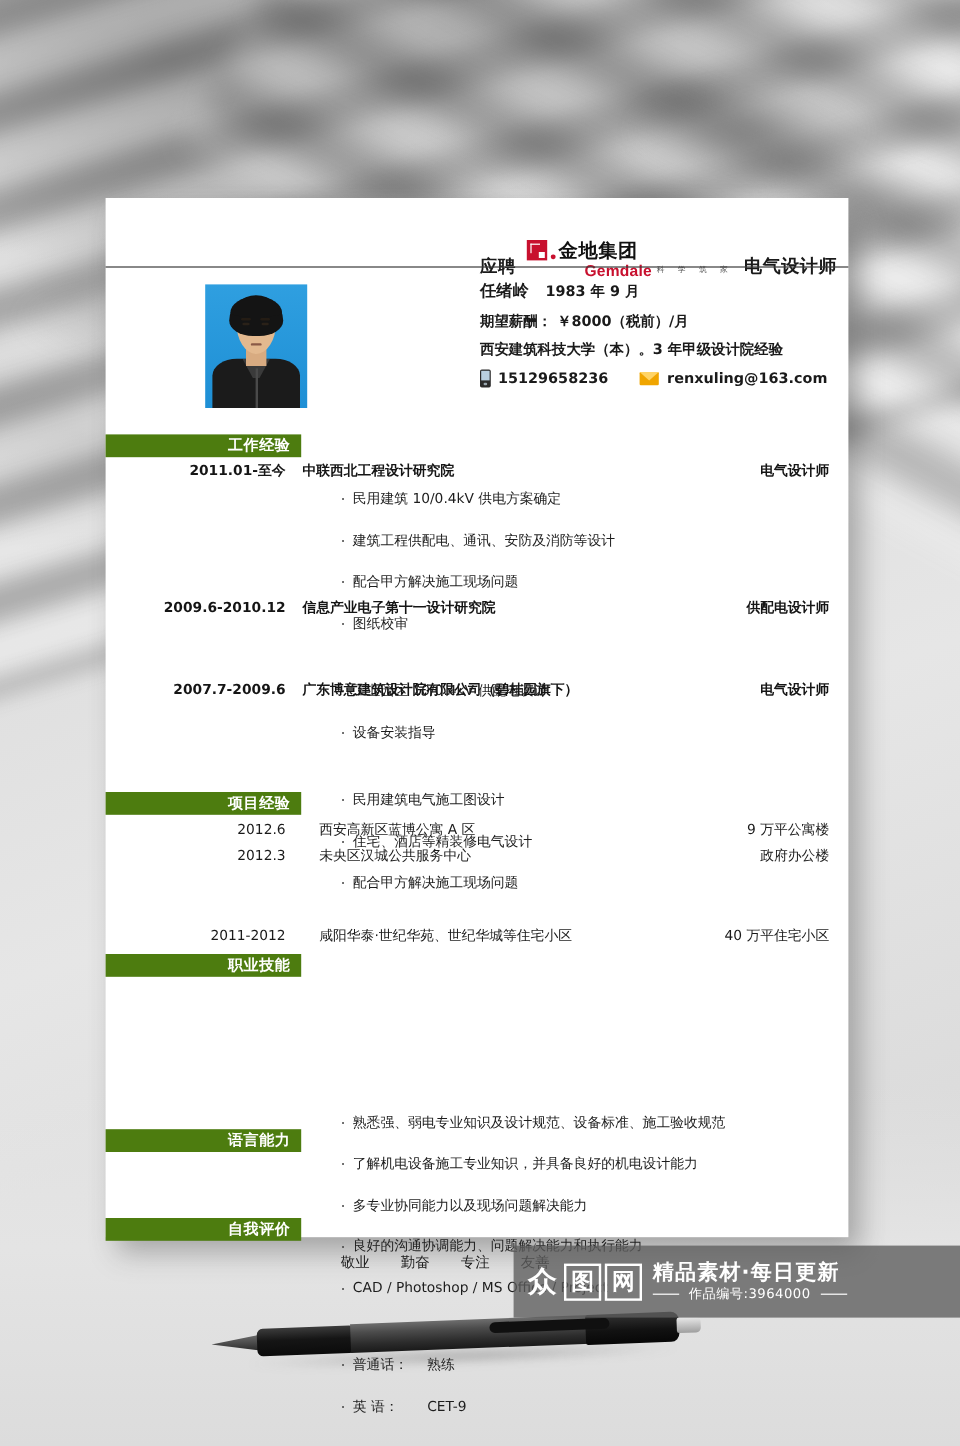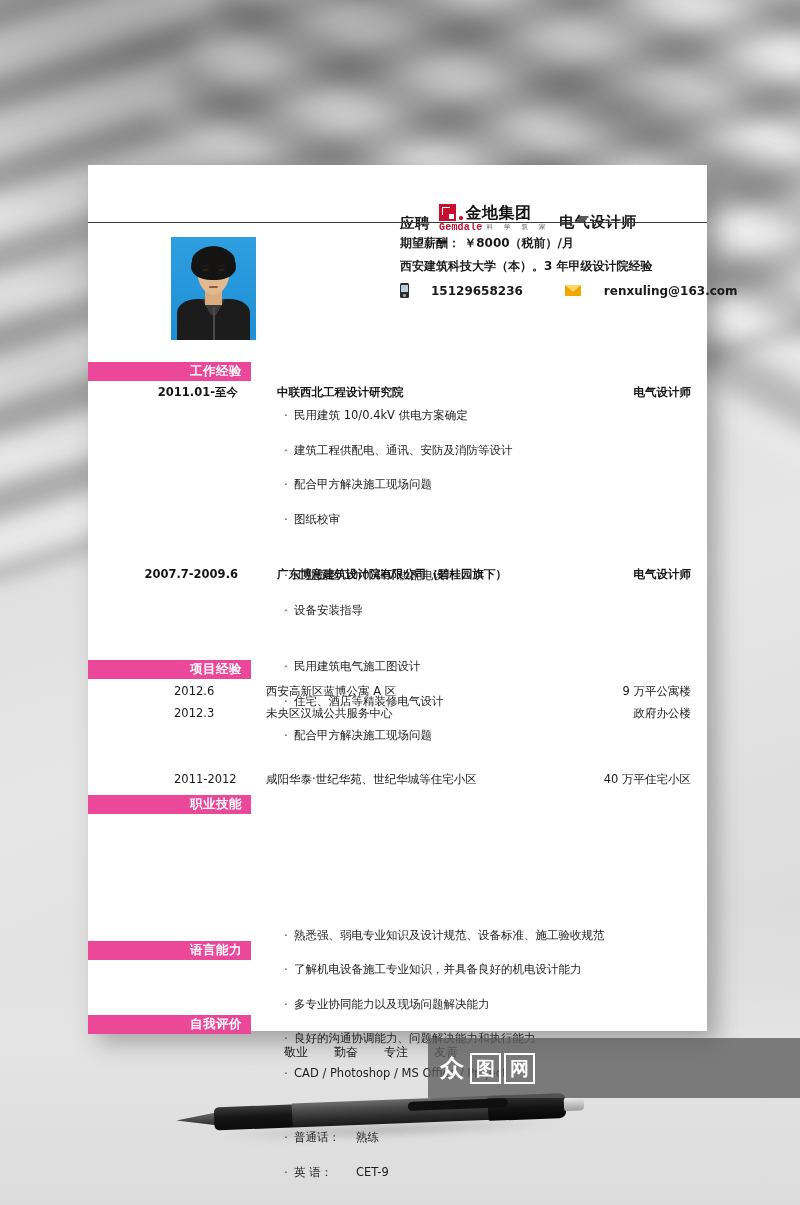--- a/index.html
+++ b/index.html
@@ -115,22 +115,23 @@
   .logo-dot {
     width: 3.5px; height: 3.5px; background: #c8102e; border-radius: 50%;
     align-self: flex-end; margin-bottom: 1.5px;
   }
   .logo-cn {
     font-size: 16px; font-weight: 700; color: #111; letter-spacing: .5px;
     font-family: "DejaVu Sans", sans-serif; line-height: 1;
   }
   .logo-sub { display: flex; align-items: center; gap: 4px; }
   .logo-latin {
-    font-size: 10px; font-weight: 700; color: #c8102e; letter-spacing: .2px;
-    font-family: Liberation Mono, monospace;
+    font-size: 13px; font-weight: 700; color: #c8102e; letter-spacing: .2px;
+    font-family: Liberation Sans, sans-serif;
+    margin-left: 48px;
   }
   .logo-slogan {
     font-size: 6.5px; color: #555; letter-spacing: 4.5px;
     font-family: "DejaVu Sans", sans-serif;
   }
 
   .hdr-rule {
     position: absolute; left: 0; top: 57px; width: 619px;
     height: 0; border-top: 1.6px solid #3a3a3a;
   }
@@ -186,21 +187,21 @@
     position: absolute; left: 312px; top: 72px;
     display: flex; flex-direction: column; gap: 11px;
   }
   .p-line {
     font-size: 12px; font-weight: 700; color: #1a1a1a;
     font-family: "DejaVu Sans", sans-serif;
     white-space: nowrap; line-height: 1;
   }
   .p-name { font-weight: 700; }
   .p-name .nm { font-size: 13.5px; margin-right: 14px; }
-  .contact { display: flex; align-items: center; gap: 16px; white-space: nowrap; justify-content: center; }
+  .contact { display: flex; align-items: center; gap: 0; white-space: nowrap; justify-content: center; }
   .ic-phone {
     display: inline-block; width: 9px; height: 15px;
     background: #2b2b2b; border-radius: 1.5px; position: relative; margin-right: 6px;
     vertical-align: middle;
   }
   .ic-phone::before {
     content: ""; position: absolute; left: 1.2px; top: 1.6px; width: 6.6px; height: 7.5px;
     background: #b9cfe0;
   }
   .ic-phone::after {
@@ -215,58 +216,58 @@
   .ic-mail::after {
     content: ""; position: absolute; left: 0; top: 0; width: 0; height: 0;
     border-left: 8px solid transparent; border-right: 8px solid transparent;
     border-top: 7px solid #ffd466;
   }
   .ct-txt { font-size: 12px; font-weight: 700; color: #1a1a1a; font-family: "DejaVu Sans", sans-serif; }
 
   
   .bar {
     position: absolute; left: 0; width: 163px; height: 19px;
-    background: #ec4899;
+    background: #4d7c0f;
     display: flex; align-items: center; justify-content: flex-end;
     padding-right: 9px; box-sizing: border-box;
   }
   .bar span {
     color: #ffffff; font-size: 12.5px; font-weight: 700;
     font-family: "DejaVu Sans", sans-serif; letter-spacing: .5px;
     line-height: 1;
   }
 
   
   .blk { position: absolute; left: 0; width: 619px; }
   .job-head {
     display: flex; align-items: center;
     font-size: 11.5px; font-weight: 700; color: #151515;
     font-family: "DejaVu Sans", sans-serif;
     line-height: 1;
   }
   .jh-date { width: 150px; text-align: right; padding-right: 0; }
-  .jh-org  { margin-left: 39px; flex: 1; }
+  .jh-org  { margin-left: 14px; flex: 1; }
   .jh-role { width: 96px; text-align: right; padding-right: 16px; }
 
   .bullet {
     font-size: 11.5px; color: #1d1d1d; line-height: 1;
     font-family: "DejaVu Sans", sans-serif;
     padding-left: 206px; position: relative;
   }
   .bullet::before {
     content: "·"; position: absolute; left: 196px; color: #444; font-size: 12px;
   }
 
   
   .proj-row {
     display: flex; align-items: baseline;
     font-size: 11.5px; color: #1a1a1a; line-height: 1;
     font-family: "DejaVu Sans", sans-serif;
   }
-  .pr-date { width: 150px; text-align: left; padding-left: 86px; box-sizing: border-box; }
+  .pr-date { width: 150px; text-align: right; padding-left: 86px; box-sizing: border-box; }
   .pr-name { margin-left: 28px; flex: 1; }
   .pr-size { width: 140px; text-align: right; padding-right: 16px; }
 
   
   .sk-row {
     font-size: 11.5px; color: #1d1d1d; line-height: 1;
     font-family: "DejaVu Sans", sans-serif;
     padding-left: 206px; position: relative;
   }
   .sk-row::before {
@@ -391,20 +392,23 @@
       <div class="ph-hair"></div>
       <div class="ph-fringe"></div>
       <div class="ph-brow l"></div>
         <div class="ph-brow r"></div>
       <div class="ph-eye l"></div>
         <div class="ph-eye r"></div>
       <div class="ph-mouth"></div>
     </div>
 
     <div class="personal">
+      <div class="p-line p-name">
+        <span class="nm">任绪岭</span><span>1983 年 9 月</span>
+      </div>
       <div class="p-line">
         <span>期望薪酬：</span>
         <span>￥8000（税前）/月</span>
       </div>
       <div class="p-line">西安建筑科技大学（本）。3 年甲级设计院经验</div>
       <div class="p-line contact">
         <span class="ic-phone"></span>
         <span class="ct-txt">15129658236</span>
         <span class="ic-mail"></span>
         <span class="ct-txt">renxuling@163.com</span>
@@ -420,20 +424,27 @@
         <span class="jh-date">2011.01-至今</span>
         <span class="jh-org">中联西北工程设计研究院</span>
         <span class="jh-role">电气设计师</span>
       </div>
     </div>
     <div class="blk bullet" style="top:245px">民用建筑 10/0.4kV 供电方案确定</div>
     <div class="blk bullet" style="top:268px">建筑工程供配电、通讯、安防及消防等设计</div>
     <div class="blk bullet" style="top:291px">配合甲方解决施工现场问题</div>
     <div class="blk bullet" style="top:314px">图纸校审</div>
 
+    <div class="blk" style="top:336px">
+      <div class="job-head">
+        <span class="jh-date">2009.6-2010.12</span>
+        <span class="jh-org">信息产业电子第十一设计研究院</span>
+        <span class="jh-role">供配电设计师</span>
+      </div>
+    </div>
     <div class="blk bullet" style="top:359px">工业园区 10/0.4kV 供配电设计</div>
     <div class="blk bullet" style="top:382px">设备安装指导</div>
 
     <div class="blk" style="top:404px">
       <div class="job-head">
         <span class="jh-date">2007.7-2009.6</span>
         <span class="jh-org">广东博意建筑设计院有限公司（碧桂园旗下）</span>
         <span class="jh-role">电气设计师</span>
       </div>
     </div>
@@ -507,15 +518,23 @@
     <div class="pen-clip"></div>
     <div class="pen-button"></div>
   </div>
 
   <div id="watermark">
     <div class="wm-logo">
       <span class="wm-box nb">众</span>
       <span class="wm-box">图</span>
       <span class="wm-box">网</span>
     </div>
+    <div class="wm-right">
+      <div class="wm-title">精品素材·每日更新</div>
+      <div class="wm-sub">
+        <span class="wm-dash"></span>
+        <span>作品编号:3964000</span>
+        <span class="wm-dash"></span>
+      </div>
+    </div>
   </div>
 
 </div>
 
 </body></html>

